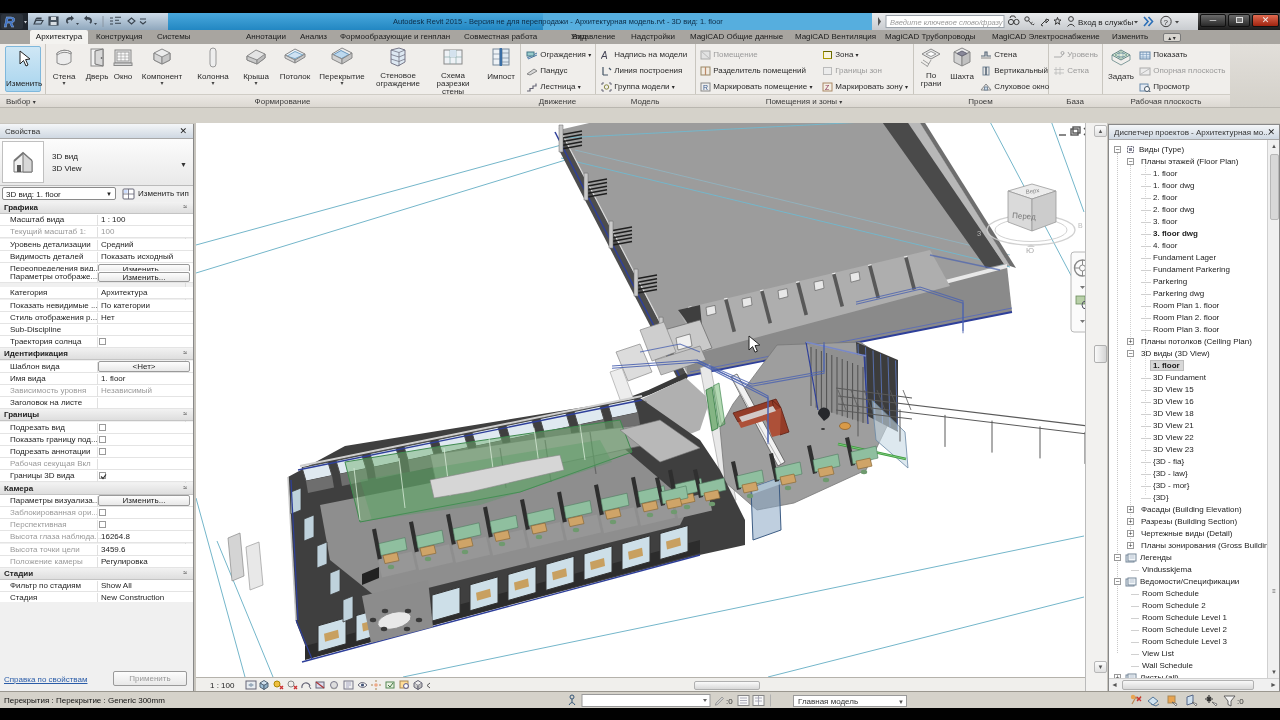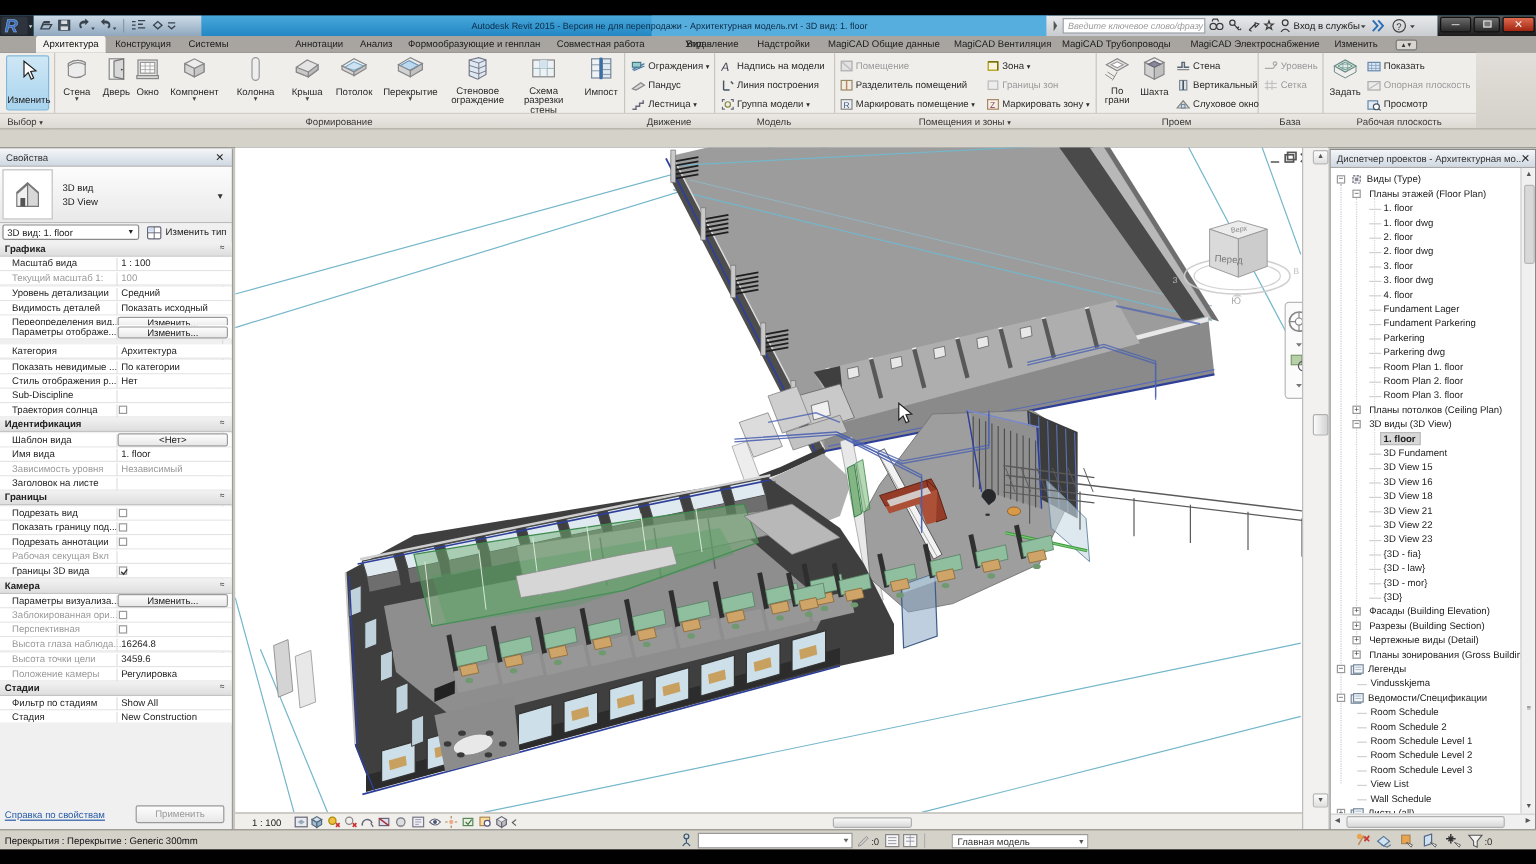--- a/index.html
+++ b/index.html
@@ -923,21 +923,21 @@
         <div class="trow" style="left:44px;top:44px;">1. floor</div>
         <div style="position:absolute;left:32px;top:61px;width:10px;height:1px;background:#d0d0d0;"></div>
         <div class="trow" style="left:44px;top:56px;">1. floor dwg</div>
         <div style="position:absolute;left:32px;top:73px;width:10px;height:1px;background:#d0d0d0;"></div>
         <div class="trow" style="left:44px;top:68px;">2. floor</div>
         <div style="position:absolute;left:32px;top:85px;width:10px;height:1px;background:#d0d0d0;"></div>
         <div class="trow" style="left:44px;top:80px;">2. floor dwg</div>
         <div style="position:absolute;left:32px;top:97px;width:10px;height:1px;background:#d0d0d0;"></div>
         <div class="trow" style="left:44px;top:92px;">3. floor</div>
         <div style="position:absolute;left:32px;top:109px;width:10px;height:1px;background:#d0d0d0;"></div>
-        <div class="trow" style="left:44px;top:104px;">3. floor dwg</div>
+        <div class="trow" style="left:44px;top:104px;font-weight:bold;">3. floor dwg</div>
         <div style="position:absolute;left:32px;top:121px;width:10px;height:1px;background:#d0d0d0;"></div>
         <div class="trow" style="left:44px;top:116px;">4. floor</div>
         <div style="position:absolute;left:32px;top:133px;width:10px;height:1px;background:#d0d0d0;"></div>
         <div class="trow" style="left:44px;top:128px;">Fundament Lager</div>
         <div style="position:absolute;left:32px;top:145px;width:10px;height:1px;background:#d0d0d0;"></div>
         <div class="trow" style="left:44px;top:140px;">Fundament Parkering</div>
         <div style="position:absolute;left:32px;top:157px;width:10px;height:1px;background:#d0d0d0;"></div>
         <div class="trow" style="left:44px;top:152px;">Parkering</div>
         <div style="position:absolute;left:32px;top:169px;width:10px;height:1px;background:#d0d0d0;"></div>
         <div class="trow" style="left:44px;top:164px;">Parkering dwg</div>

